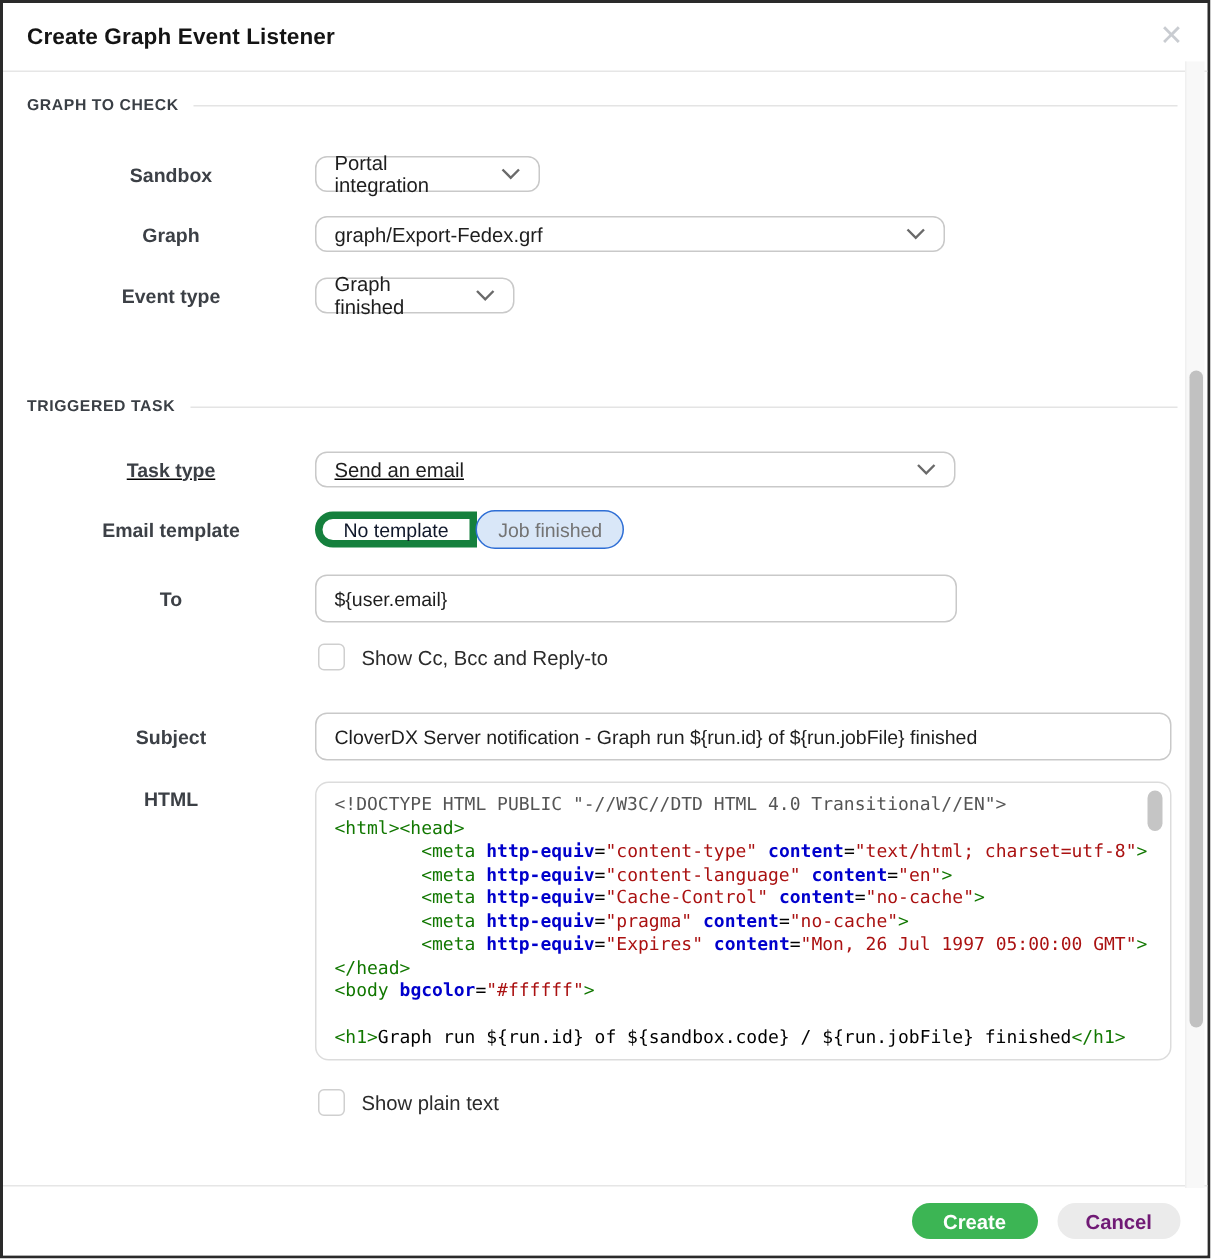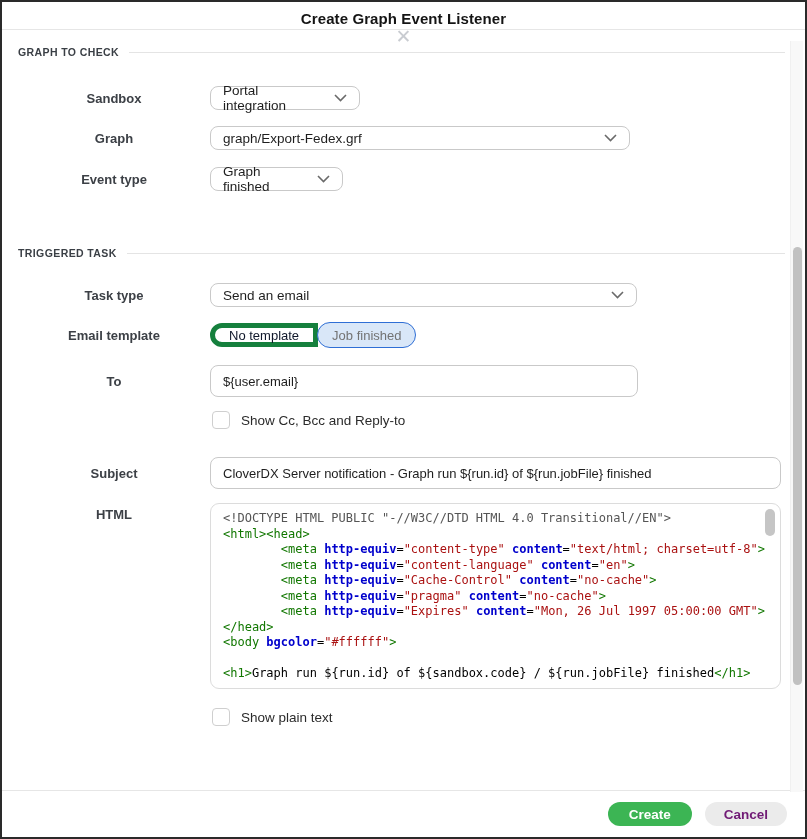--- a/index.html
+++ b/index.html
@@ -4,22 +4,22 @@
 <style>
   * { box-sizing: border-box; margin: 0; padding: 0; }
   html,body { width: 807px; height: 839px; }
   body { font-family: "Liberation Sans", sans-serif; background:#fff; }
   .dialog {
     position: relative; width: 807px; height: 839px;
     border: 2px solid #2a2a2a; background: #fff; overflow: hidden;
   }
   
   .dlg-header {
-    height: 28px; display:flex; align-items:center; justify-content:space-between;
-    padding: 8px 16px; border-bottom: 1px solid #e6e6e6; flex-direction: column;
+    height: 46px; display:flex; align-items:center; justify-content:space-between;
+    padding: 8px 16px; border-bottom: 1px solid #e6e6e6;
   }
   .dlg-title { font-size: 15px; font-weight: 700; color:#141414; letter-spacing:.1px; }
   .close-x { font-size: 19px; color:#c9ccd1; cursor:pointer; line-height:1; font-weight:400; }
   
   .content { padding: 16px 16px 0 16px; }
   .section-head { display:flex; align-items:center; }
   .section-title { font-size: 10.5px; font-weight:700; color:#3a3f45; letter-spacing:.4px; white-space:nowrap; }
   .section-line { flex:1; height:1px; background:#e4e4e4; margin-left:10px; margin-right:4px; }
   .sec1 { margin-bottom: 28px; }
   .sec2 { margin-top: 56px; margin-bottom: 24px; }
@@ -124,21 +124,21 @@
             <path d="M1 1l5.5 5.5L12 1" fill="none" stroke="#6a6a6a" stroke-width="1.6"></path>
           </svg>
       </div>
     </div>
 
     <div class="section-head sec2">
       <span class="section-title">TRIGGERED TASK</span>
       <span class="section-line"></span>
     </div>
 
-    <div class="row" style="margin-bottom:15px;">
+    <div class="row" style="margin-bottom:15px;text-decoration:underline;">
       <div class="flabel">Task type</div>
       <div class="select w427">
         <span>Send an email</span>
         <svg class="chev" width="13" height="8" viewBox="0 0 13 8">
             <path d="M1 1l5.5 5.5L12 1" fill="none" stroke="#6a6a6a" stroke-width="1.6"></path>
           </svg>
       </div>
     </div>
 
     <div class="row" style="margin-bottom:17px;">

